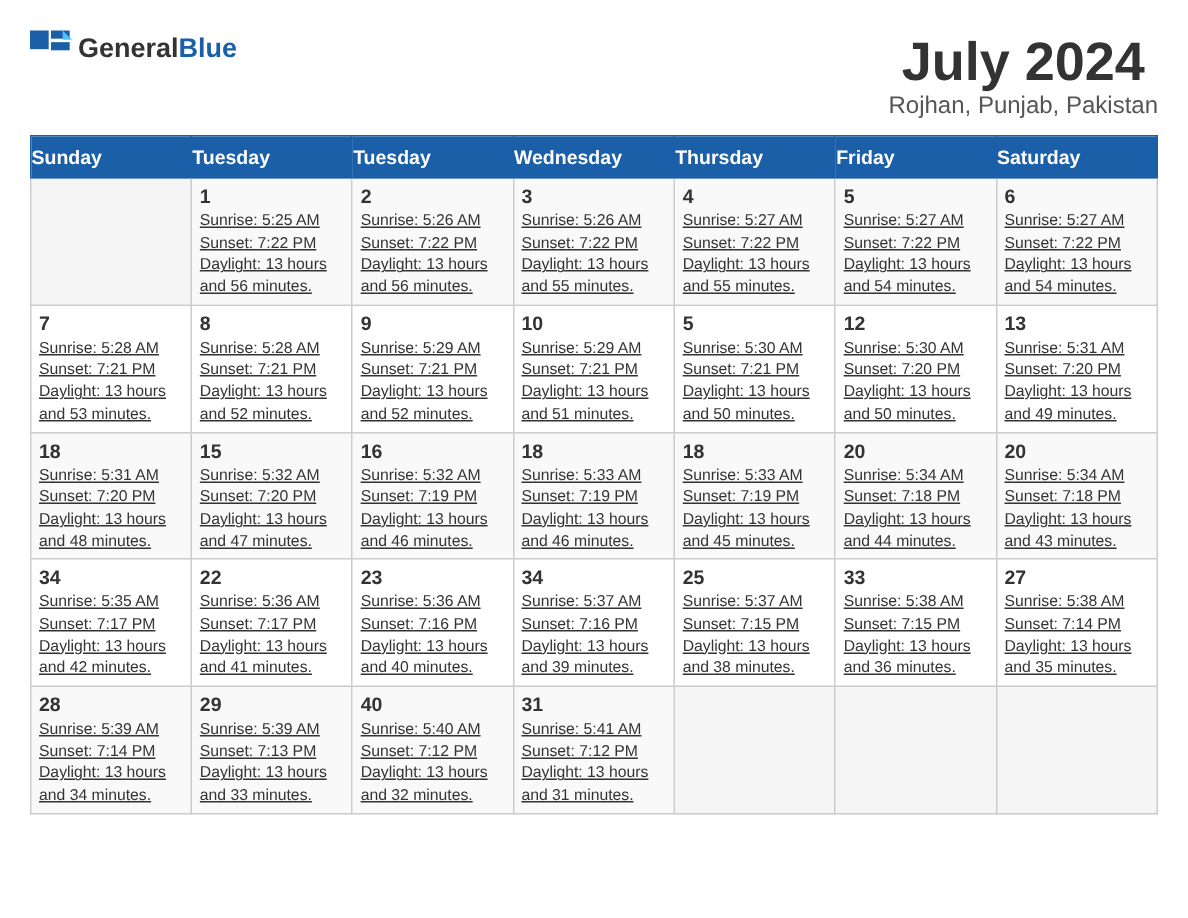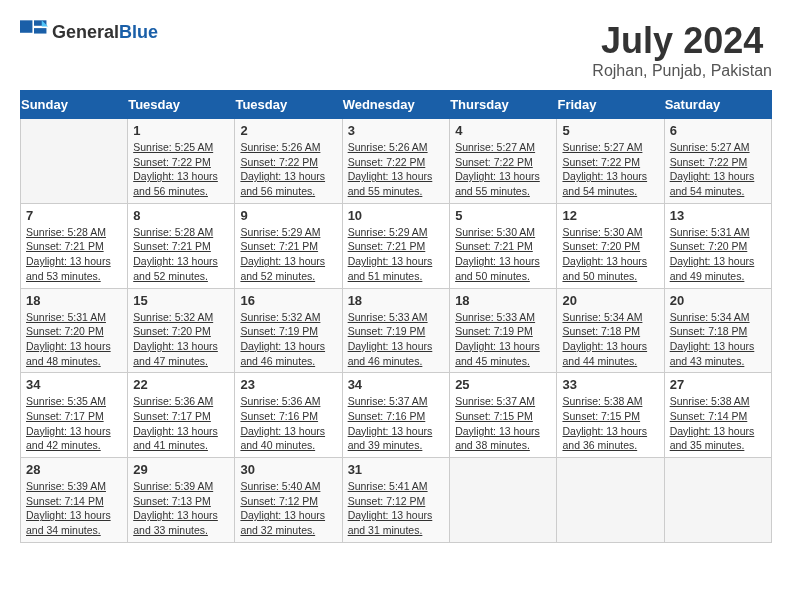--- a/index.html
+++ b/index.html
@@ -234,21 +234,21 @@
       <tr>
         <td>
           <div class="day-number">28</div>
           <div class="day-info">Sunrise: 5:39 AM<br>Sunset: 7:14 PM<br>Daylight: 13 hours and 34 minutes.</div>
         </td>
         <td>
           <div class="day-number">29</div>
           <div class="day-info">Sunrise: 5:39 AM<br>Sunset: 7:13 PM<br>Daylight: 13 hours and 33 minutes.</div>
         </td>
         <td>
-          <div class="day-number">30</div>
+          <div class="day-number">40</div>
           <div class="day-info">Sunrise: 5:40 AM<br>Sunset: 7:12 PM<br>Daylight: 13 hours and 32 minutes.</div>
         </td>
         <td>
           <div class="day-number">31</div>
           <div class="day-info">Sunrise: 5:41 AM<br>Sunset: 7:12 PM<br>Daylight: 13 hours and 31 minutes.</div>
         </td>
         <td class="empty-cell"></td>
         <td class="empty-cell"></td>
         <td class="empty-cell"></td>
       </tr>

